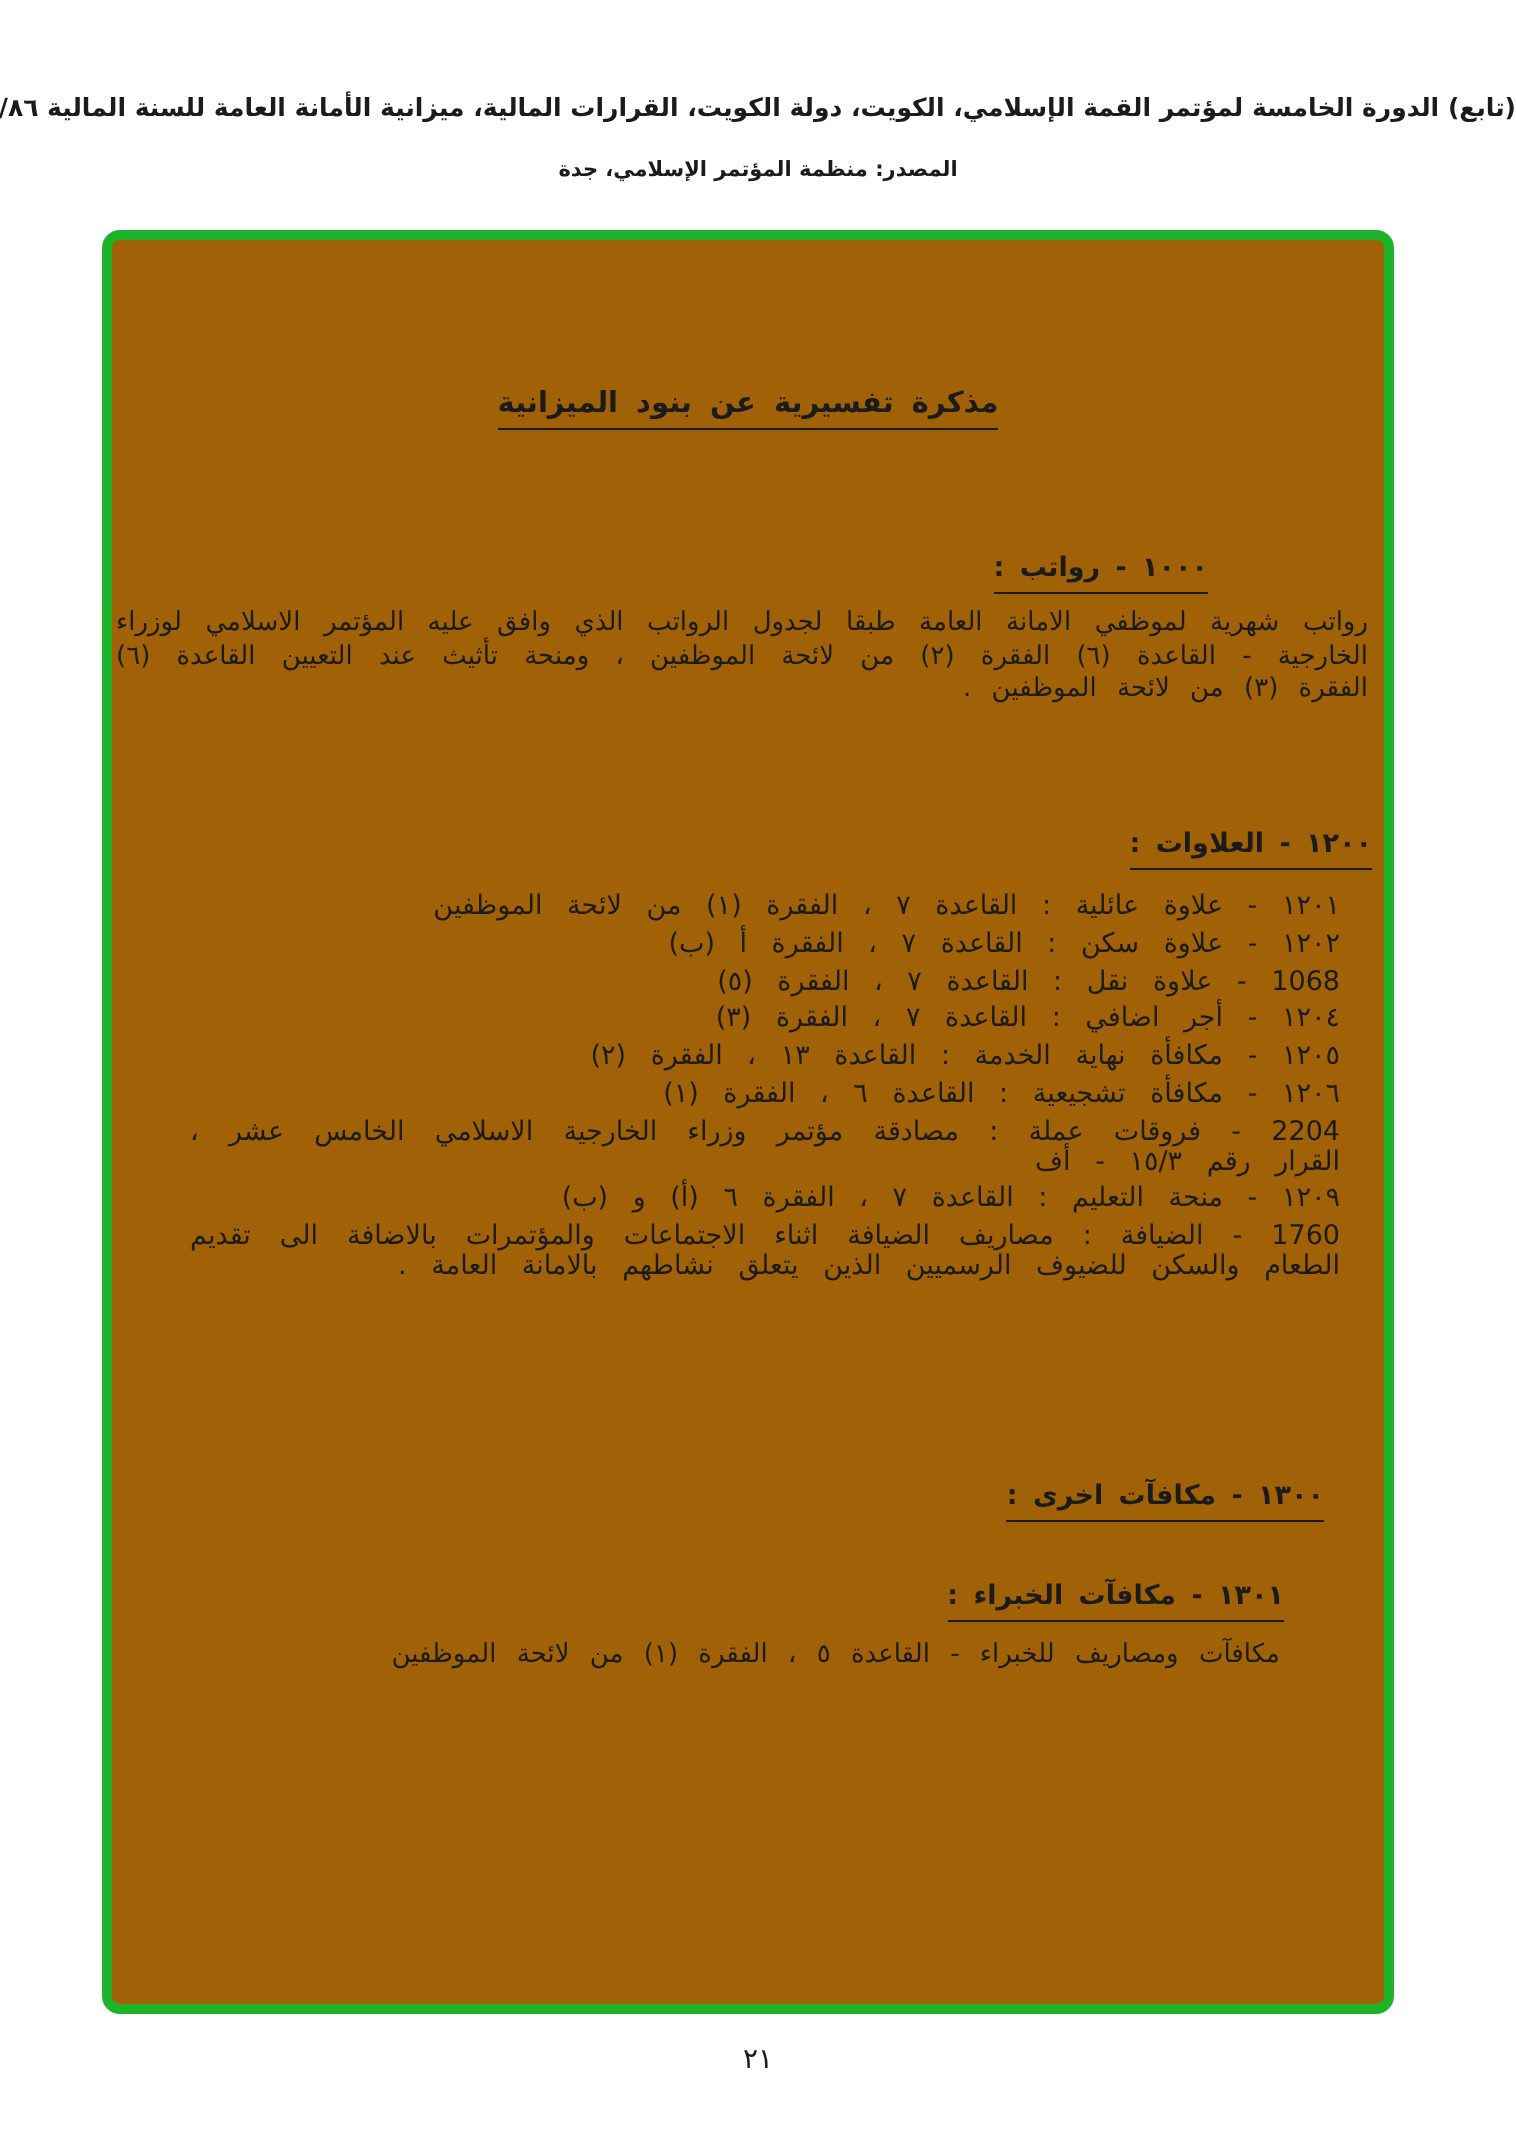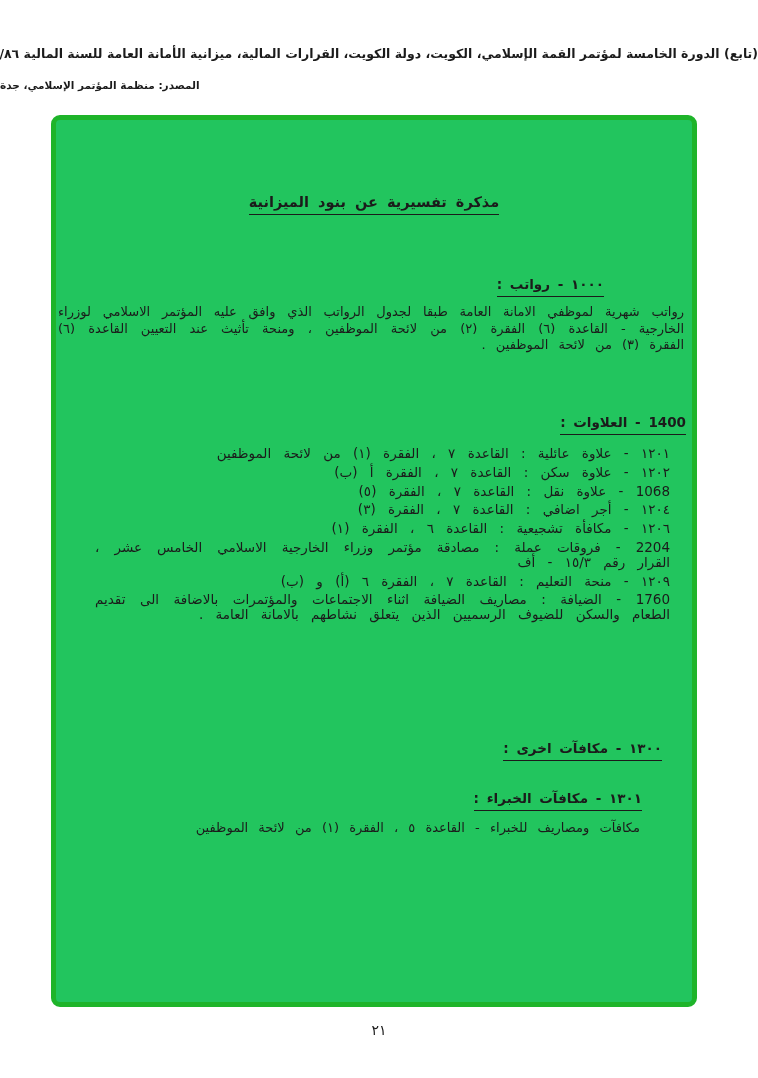--- a/index.html
+++ b/index.html
@@ -12,27 +12,27 @@
     direction:rtl;
     overflow:hidden;
   }
   .top-header {
     position:absolute; top:46px; left:0; right:0;
     text-align:center; font-size:12.5px; font-weight:bold;
     white-space:nowrap; letter-spacing:0.2px;
   }
   .source-line {
     position:absolute; top:79px; left:0; right:0;
-    text-align:left; font-size:10.5px; font-weight:bold;
+    text-align:center; font-size:10.5px; font-weight:bold;
   }
   .frame {
     position:absolute; left:51px; top:115px;
     width:646px; height:892px;
     border:5px solid #1eb42a; border-radius:9px;
-    background:#22c55e;
+    background:#a16207;
   }
   .content { position:absolute; inset:0; }
   .u {
     display:inline-block;
     border-bottom:1.7px solid #1b1b1b;
     padding-bottom:4px;
   }
   .doc-title {
     position:absolute; top:74px; left:0; right:0;
     text-align:center; font-size:14.5px; font-weight:bold;
@@ -81,28 +81,29 @@
     </div>
 
 
     <div class="heading h-1000b">
       <span class="u">١٠٠٠ - رواتب :</span>
     </div>
 
     <div class="body-par p-salaries">رواتب شهرية لموظفي الامانة العامة طبقا لجدول الرواتب الذي وافق عليه المؤتمر الاسلامي لوزراء الخارجية - القاعدة (٦) الفقرة (٢) من لائحة الموظفين ، ومنحة تأثيث عند التعيين القاعدة (٦) الفقرة (٣) من لائحة الموظفين .</div>
 
     <div class="heading h-1200">
-      <span class="u">1400 - العلاوات :</span>
+      <span class="u">١٢٠٠ - العلاوات :</span>
     </div>
 
     <div class="items">
       <div class="item">١٢٠١ - علاوة عائلية : القاعدة ٧ ، الفقرة (١) من لائحة الموظفين</div>
       <div class="item">١٢٠٢ - علاوة سكن : القاعدة ٧ ، الفقرة أ (ب)</div>
       <div class="item">1068 - علاوة نقل : القاعدة ٧ ، الفقرة (٥)</div>
       <div class="item">١٢٠٤ - أجر اضافي : القاعدة ٧ ، الفقرة (٣)</div>
+      <div class="item">١٢٠٥ - مكافأة نهاية الخدمة : القاعدة ١٣ ، الفقرة (٢)</div>
       <div class="item">١٢٠٦ - مكافأة تشجيعية : القاعدة ٦ ، الفقرة (١)</div>
       <div class="item">2204 - فروقات عملة : مصادقة مؤتمر وزراء الخارجية الاسلامي الخامس عشر ، القرار رقم ١٥/٣ - أف</div>
       <div class="item">١٢٠٩ - منحة التعليم : القاعدة ٧ ، الفقرة ٦ (أ) و (ب)</div>
       <div class="item">1760 - الضيافة : مصاريف الضيافة اثناء الاجتماعات والمؤتمرات بالاضافة الى تقديم الطعام والسكن للضيوف الرسميين الذين يتعلق نشاطهم بالامانة العامة .</div>
     </div>
 
     <div class="heading h-1300">
       <span class="u">١٣٠٠ - مكافآت اخرى :</span>
     </div>
 

